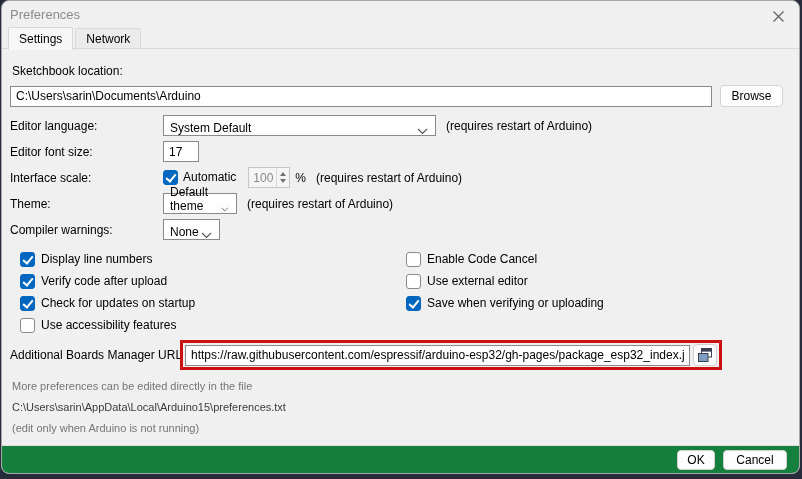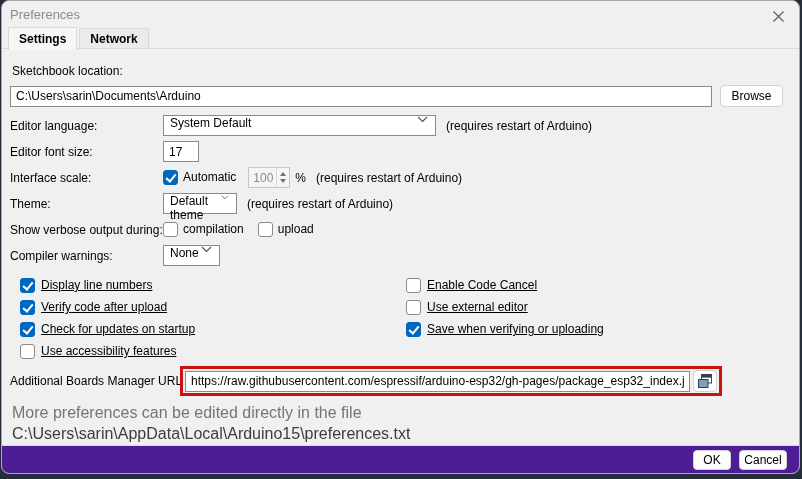--- a/index.html
+++ b/index.html
@@ -17,21 +17,21 @@
     border: 1px solid #a9a9a9;
     border-radius: 8px;
     overflow: hidden;
   }
   
   .titlebar { height: 27px; display: flex; align-items: center; padding: 0 8px; position: relative; }
   .title { font-size: 13px; color: #8c8c8c; }
   .close-btn { position: absolute; right: 12px; top: 6px; width: 18px; height: 18px;
     display: flex; align-items: center; justify-content: center; cursor: default; }
   
-  .tabstrip { display: flex; padding-left: 6px; position: relative; height: 21px; font-weight: bold; }
+  .tabstrip { display: flex; padding-left: 6px; position: relative; height: 21px; }
   .tabstrip::after { content:""; position: absolute; left: 0; right: 0; bottom: 0; border-bottom: 1px solid #d9d9d9; }
   .tab { font-size: 12px; color: #000; padding: 3px 10px 4px 10px; margin-right: 2px;
     border: 1px solid #d9d9d9; border-bottom: none; background: #ebebeb;
     border-radius: 2px 2px 0 0; position: relative; }
   .tab.active { background: #f7f7f7; z-index: 3; margin-top: -1px; padding-top: 4px; height: 23px; }
   
   .content { padding: 7px 8px 0 8px; position: relative; }
   .lbl, .note, .chklabel { font-size: 12px; color: #000000; white-space: nowrap; }
   .sk-label { margin: 8px 0 7px 2px; font-size: 12px; }
   .sk-row { display: flex; align-items: center; margin-bottom: 8px; }
@@ -42,21 +42,21 @@
   .sk-input { flex: 1; margin-right: 8px; }
   .btn {
     background: #fdfdfd; border: 1px solid #d2d2d2; border-radius: 4px;
     font: 12px "Liberation Sans", sans-serif; color: #000; height: 22px; cursor: default;
   }
   .browse-btn { width: 63px; margin-right: 8px; }
   .row { display: flex; align-items: center; height: 21px; margin-bottom: 5px; }
   .row .lbl { width: 153px; flex-shrink: 0; }
   .combo {
     height: 21px; border: 1px solid #8a8a8a; background: #fff;
-    display: flex; align-items: flex-start; justify-content: space-between;
+    display: flex; align-items: flex-end; justify-content: space-between;
     padding: 0 7px 0 6px; font-size: 12px;
   }
   .combo-lang { width: 273px; }
   .combo-theme { width: 74px; }
   .combo-warn { width: 57px; }
   .fontsize-input { width: 36px; }
   .note { margin-left: 10px; }
   .checkbox { width: 15px; height: 15px; border: 1px solid #8a8a8a; border-radius: 3px;
     background: #fff; flex-shrink: 0; position: relative; }
   .checkbox.checked { background: #0067c0; border-color: #0067c0; }
@@ -68,41 +68,41 @@
   .spinner { display: flex; align-items: center; height: 21px; width: 42px;
     border: 1px solid #c6c6c6; background: #f5f5f5; margin-left: 12px; }
   .spin-val { flex: 1; text-align: right; font-size: 12px; color: #8a8a8a; padding-right: 3px; }
   .spin-arrows { width: 13px; display: flex; flex-direction: column; align-items: center;
     gap: 3px; border-left: 1px solid #d9d9d9; height: 100%; justify-content: center; }
   .arr-up { width: 0; height: 0; border-left: 3px solid transparent; border-right: 3px solid transparent; border-bottom: 4px solid #707070; }
   .arr-down { width: 0; height: 0; border-left: 3px solid transparent; border-right: 3px solid transparent; border-top: 4px solid #707070; }
   .pct { font-size: 12px; margin-left: 5px; }
   
   .checks { margin: 8px 0 0 10px; display: grid; grid-template-columns: 386px auto;
-    grid-template-rows: repeat(4, 22px); grid-auto-flow: column; text-decoration: underline; }
+    grid-template-rows: repeat(4, 22px); grid-auto-flow: column; }
   .chkrow { display: flex; align-items: center; gap: 6px; }
   
   .urls-row { display: flex; align-items: center; margin-top: 4px; height: 30px; }
   .urls-row .lbl { width: 170px; flex-shrink: 0; }
   .urls-highlight { display: flex; align-items: center; border: 3px solid #cc1111;
     padding: 1px 2px; background: #f0f0f0; }
   .urls-input { width: 505px; }
   .urls-btn { width: 24px; height: 22px; margin-left: 3px; display: flex;
     align-items: center; justify-content: center; padding: 0; }
   
   .foot-text { margin: 6px 0 0 2px; }
-  .foot-line { font-size: 16px; line-height: 21px; }
+  .foot-line { font-size: 11px; line-height: 21px; }
   .gray { color: #757575; }
   .dark { color: #3c3c3c; }
   
   .bottombar { position: absolute; left: 0; right: 0; bottom: 0; height: 28px;
-    border-top: 1px solid #dcdcdc; background: #4c1d95;
+    border-top: 1px solid #dcdcdc; background: #15803d;
     display: flex; align-items: center; justify-content: flex-end; padding-right: 12px; gap: 8px; }
   .ok-btn { width: 38px; height: 20px; }
-  .cancel-btn { width: 48px; height: 20px; }
+  .cancel-btn { width: 64px; height: 20px; }
 </style>
 </head>
 <body>
 
 <div class="window">
 
   <div class="titlebar">
     <span class="title">Preferences</span>
     <span class="close-btn">
       <svg width="13" height="13" viewBox="0 0 13 13">
@@ -162,31 +162,20 @@
       <span class="lbl">Theme:</span>
       <div class="combo combo-theme">
         <span>Default theme</span>
         <svg width="11" height="7" viewBox="0 0 11 7">
           <path d="M1 1 L5.5 5.5 L10 1" stroke="#555" stroke-width="1.2" fill="none"></path>
         </svg>
       </div>
       <span class="note">(requires restart of Arduino)</span>
     </div>
 
-    <div class="row">
-      <span class="lbl">Show verbose output during:</span>
-      <span class="cb-inline">
-        <span class="checkbox"></span>
-        <span class="chklabel">compilation</span>
-      </span>
-      <span class="cb-inline" style="margin-left:14px;">
-        <span class="checkbox"></span>
-        <span class="chklabel">upload</span>
-      </span>
-    </div>
 
     <div class="row">
       <span class="lbl">Compiler warnings:</span>
       <div class="combo combo-warn">
         <span>None</span>
         <svg width="11" height="7" viewBox="0 0 11 7">
           <path d="M1 1 L5.5 5.5 L10 1" stroke="#555" stroke-width="1.2" fill="none"></path>
         </svg>
       </div>
     </div>

